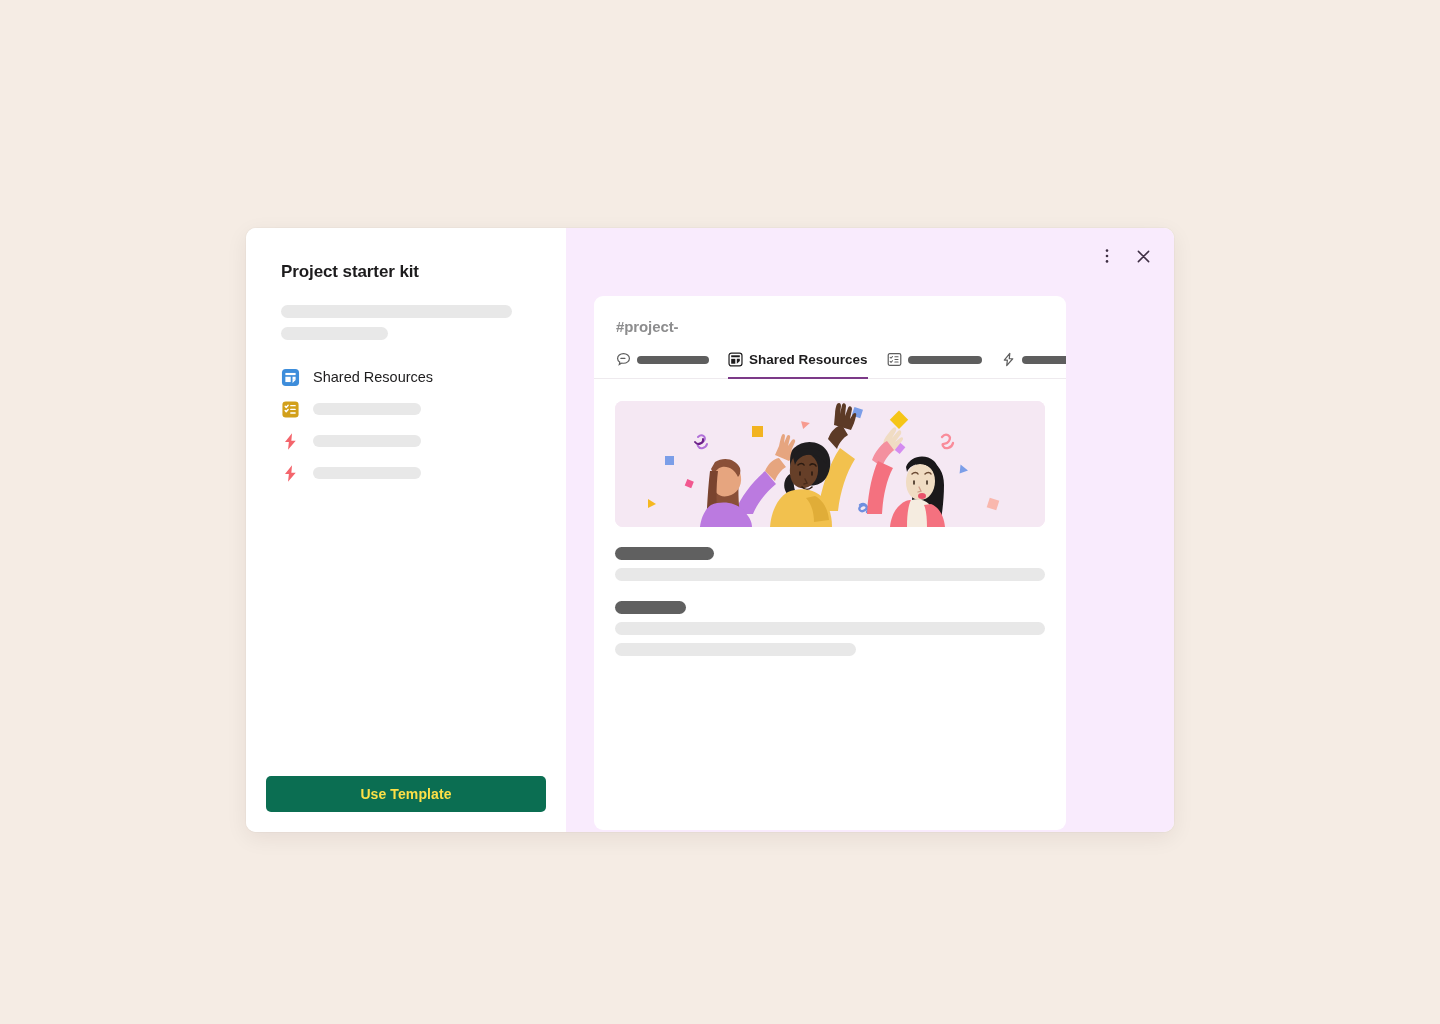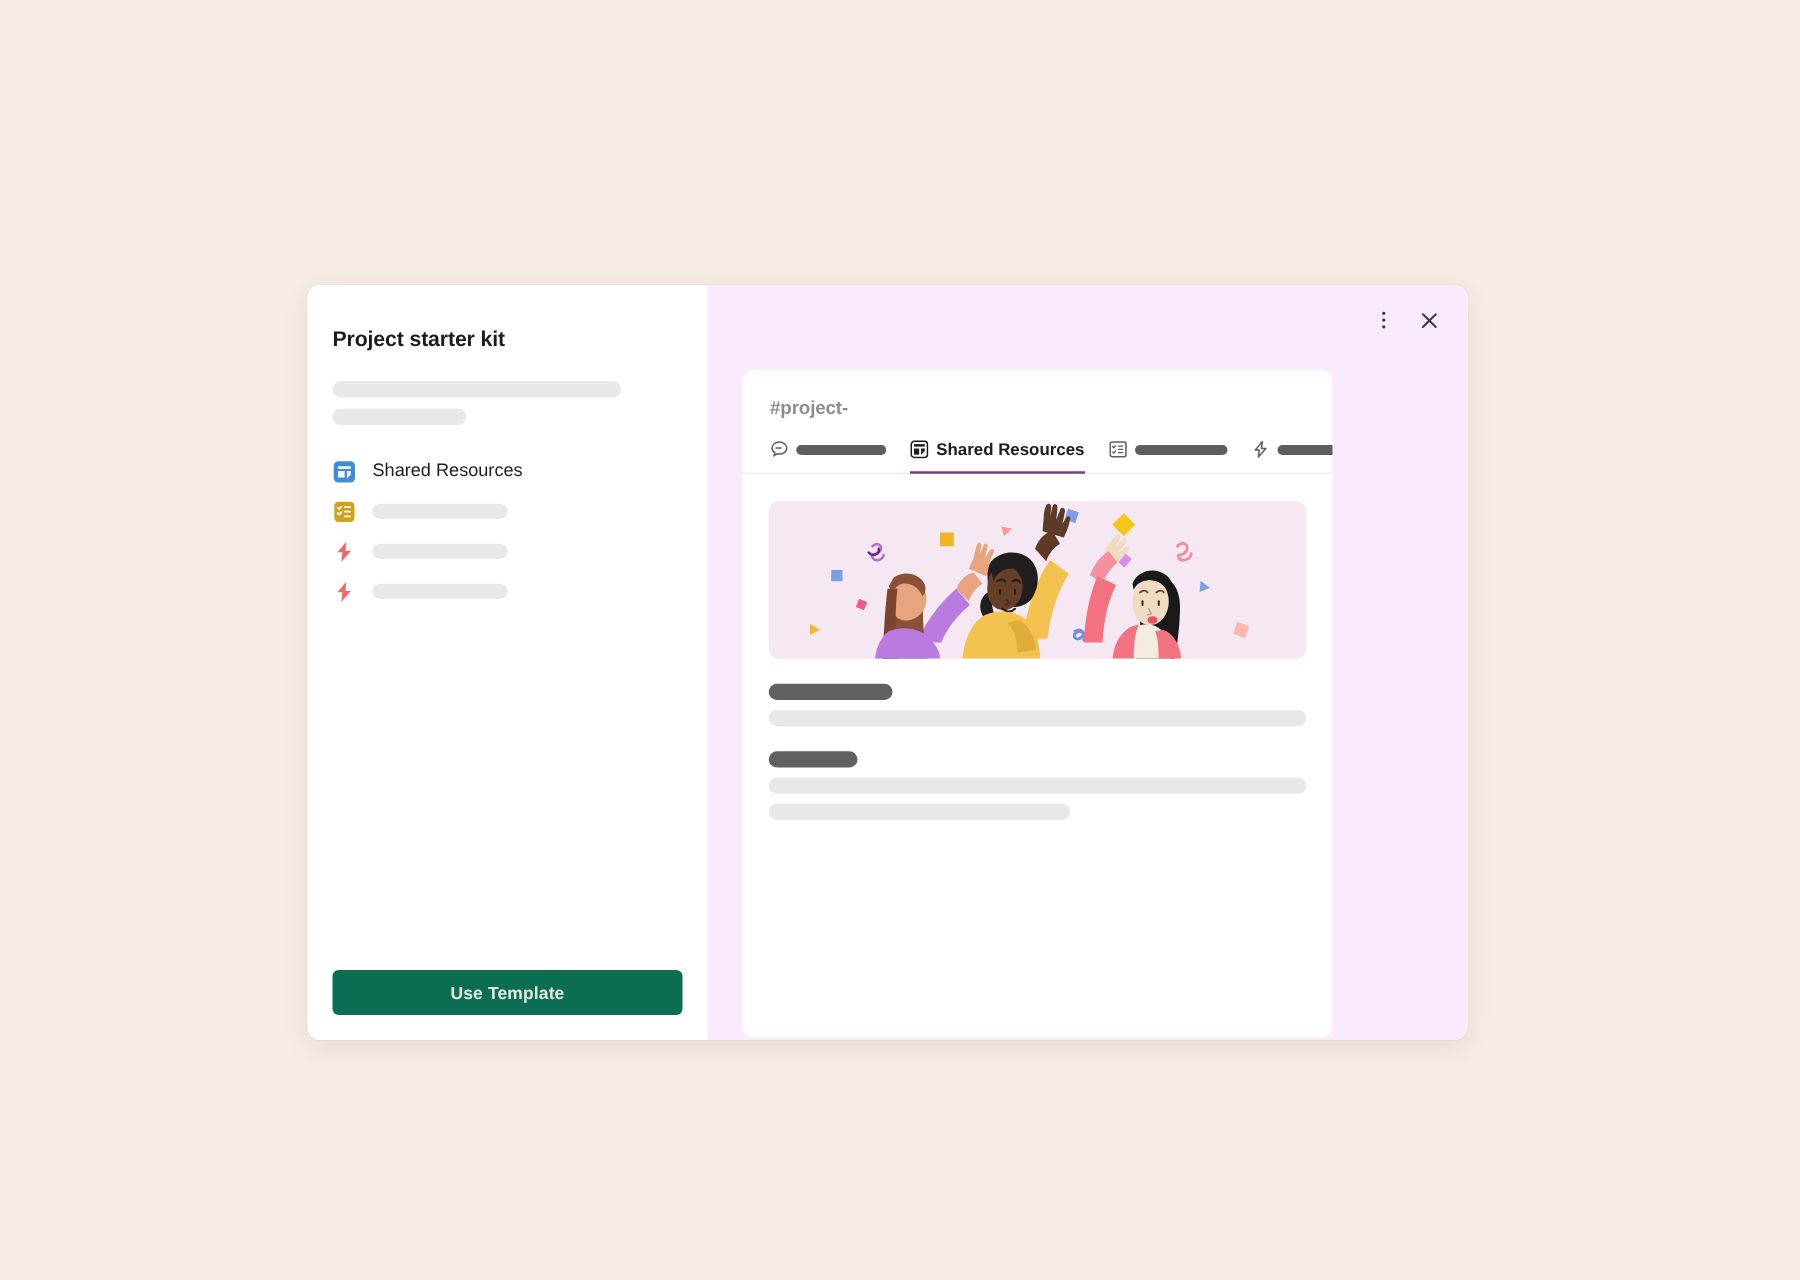--- a/index.html
+++ b/index.html
@@ -26,21 +26,21 @@
     box-shadow: 0 0 0 1px rgba(0,0,0,0.02), 0 6px 22px rgba(40,20,10,0.07);
     background: #ffffff;
   }
 
   
   .left-pane {
     width: 320px;
     flex: 0 0 320px;
     background: #ffffff;
     position: relative;
-    padding: 28px 20px 0 20px;
+    padding: 28px 20px 0 35px;
   }
   .pane-title {
     font-size: 17px;
     font-weight: bold;
     color: #1d1c1d;
     letter-spacing: -0.1px;
     margin: 6px 0 0 0;
   }
 
   .skel {
@@ -71,21 +71,21 @@
     color: #1d1c1d;
     white-space: nowrap;
   }
   .item-row .skel { width: 108px; height: 12px; }
 
   .use-template-btn {
     position: absolute;
     left: 20px; bottom: 20px;
     width: 280px; height: 36px;
     background: #0b6e52;
-    color: #e5e5e5;
+    color: #fde047;
     border: none;
     border-radius: 5px;
     font-family: "Liberation Sans", sans-serif;
     font-size: 14px;
     font-weight: bold;
     cursor: pointer;
     letter-spacing: 0.1px;
     margin-top: 41px;
   }
 

